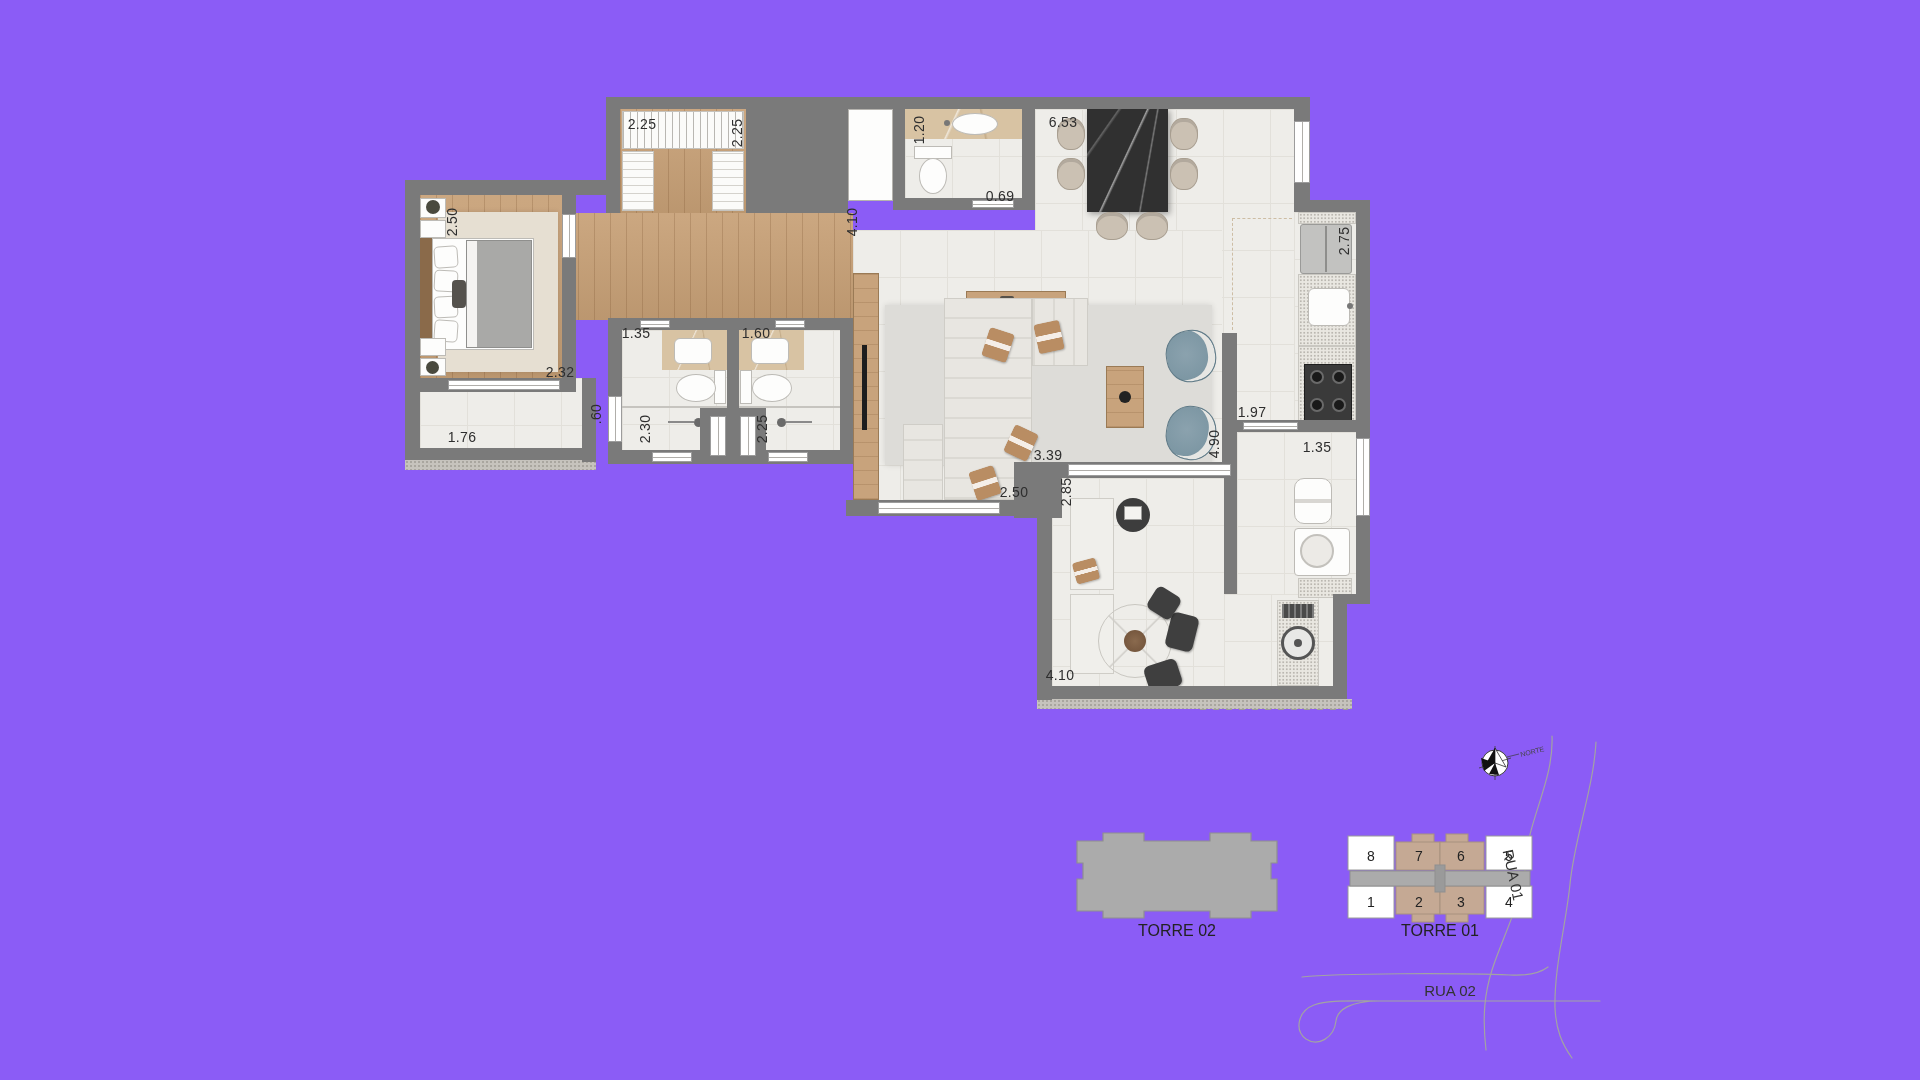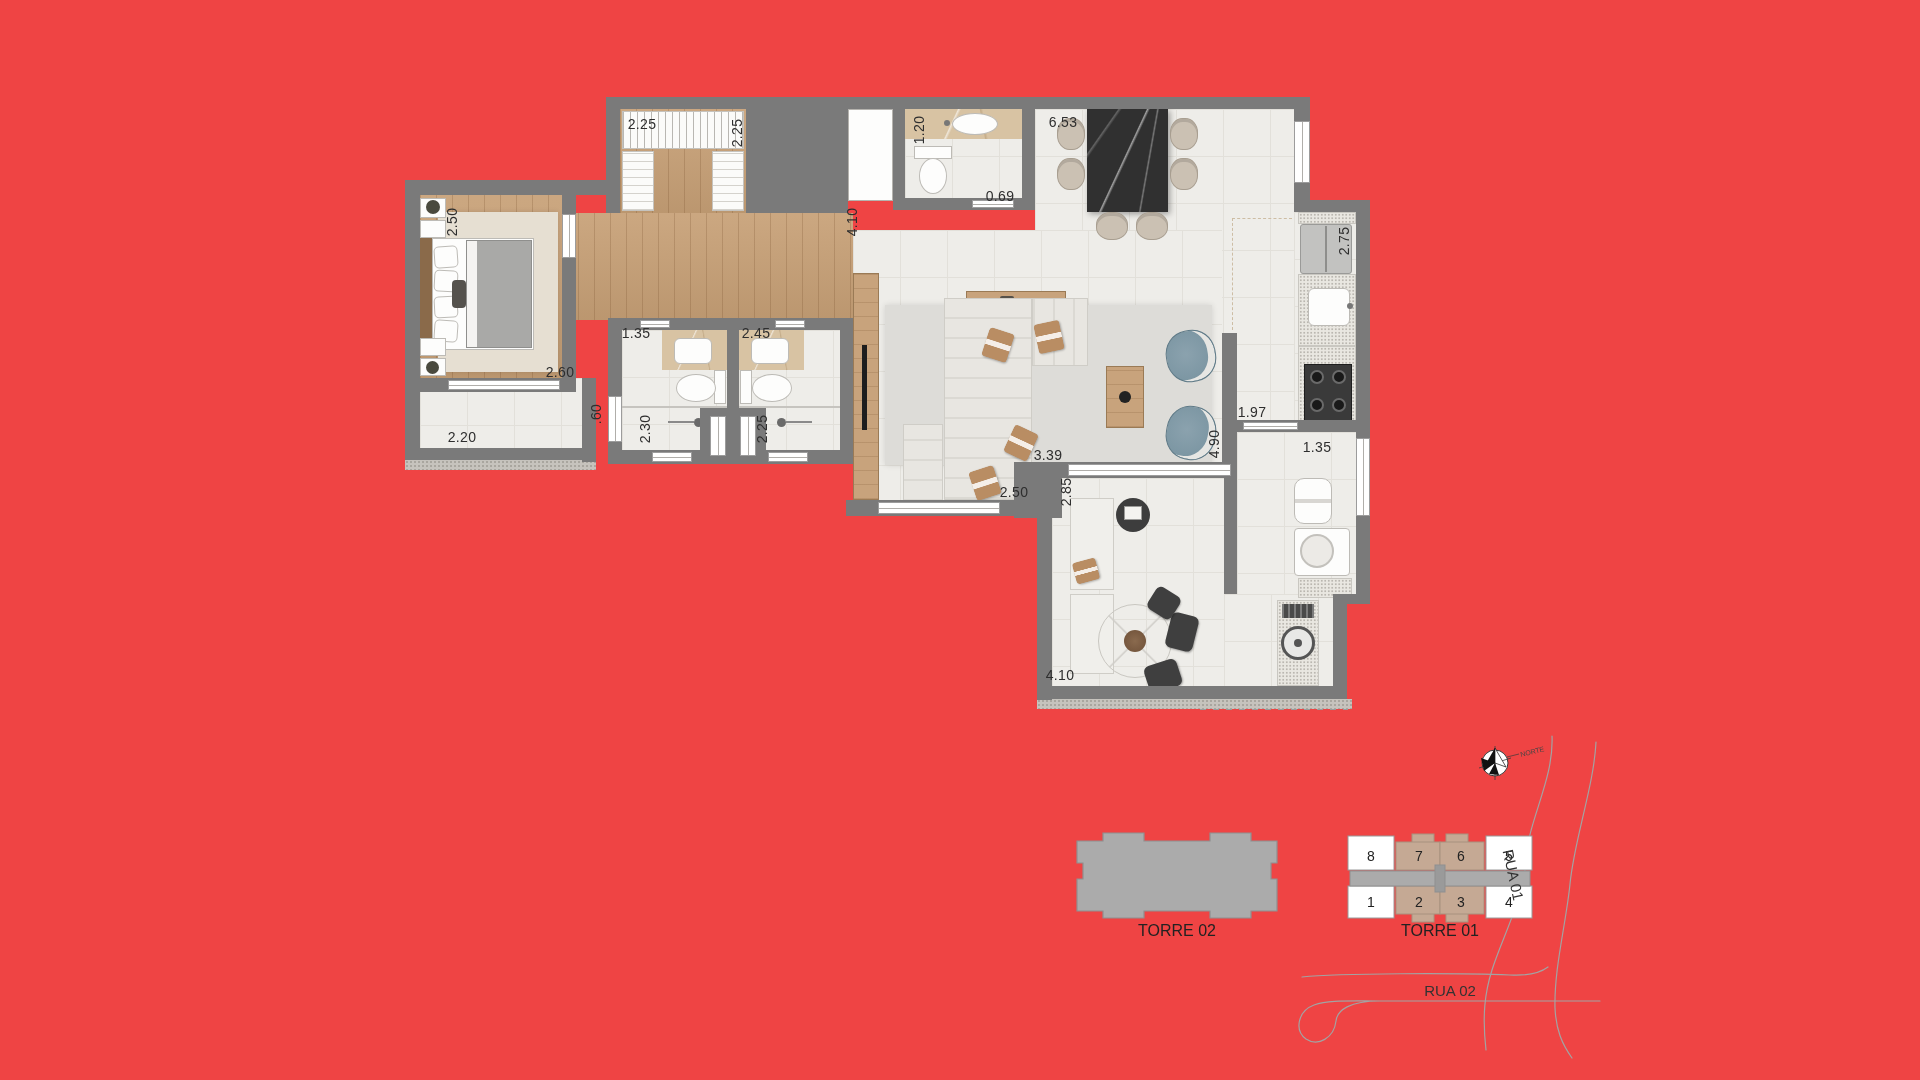--- a/index.html
+++ b/index.html
@@ -1,16 +1,16 @@
 <!DOCTYPE html>
 <html style="--wall: #7a7a7a; --tile: #eeede9; --wood: #c7a076; --rug: #d9d8d4; --marble: #d8c3a3; --dining-table: #303030; --accent-chair: #7e95a1; --unit-tan: #c5a994; --tower-gray: #ababab;"><head>
 <meta charset="utf-8">
 <style>
   html,body{margin:0;padding:0;background:#fff;}
-  #canvas{position:relative;width:1920px;height:1080px;background:#ef4444;overflow:hidden;
+  #canvas{position:relative;width:1920px;height:1080px;background:#8b5cf6;overflow:hidden;
           font-family:"Liberation Sans",sans-serif;}
   #canvas *{position:absolute;box-sizing:border-box;}
   .wall{background:var(--wall,#7a7a7a);}
   .speckle{background-color:#c6c3bd;background-image:radial-gradient(#a9a69f 0.8px,transparent 1px);background-size:4px 4px;}
   .tile{background-color:var(--tile,#eeede9);
         background-image:linear-gradient(#e2e0da 1px,transparent 1px),linear-gradient(90deg,#e2e0da 1px,transparent 1px);
         background-size:47px 47px;}
   .wood{background-color:var(--wood,#c7a076);
         background-image:repeating-linear-gradient(90deg,rgba(110,70,35,.22) 0 1px,transparent 1px 16px),
         linear-gradient(rgba(255,255,255,.08),rgba(0,0,0,.06));}
@@ -222,26 +222,26 @@
   <div class="win v" style="left:740px;top:416px;width:16px;height:40px;"></div>
 
   <span class="dim" style="left:618px;top:114px;">2.25</span>
   <span class="dim v" style="left:713px;top:123px;">2.25</span>
   <span class="dim v" style="left:895px;top:120px;">1.20</span>
   <span class="dim" style="left:976px;top:186px;">0.69</span>
   <span class="dim" style="left:1039px;top:112px;">6.53</span>
   <span class="dim v" style="left:1320px;top:231px;">2.75</span>
   <span class="dim v" style="left:828px;top:212px;">4.10</span>
   <span class="dim v" style="left:428px;top:212px;">2.50</span>
-  <span class="dim" style="left:536px;top:362px;">2.60</span>
-  <span class="dim" style="left:438px;top:427px;">2.20</span>
+  <span class="dim" style="left:536px;top:362px;">2.32</span>
+  <span class="dim" style="left:438px;top:427px;">1.76</span>
   <span class="dim v" style="left:572px;top:404px;">.60</span>
   <span class="dim v" style="left:621px;top:419px;">2.30</span>
   <span class="dim" style="left:612px;top:323px;">1.35</span>
-  <span class="dim" style="left:732px;top:323px;">2.45</span>
+  <span class="dim" style="left:732px;top:323px;">1.60</span>
   <span class="dim v" style="left:738px;top:419px;">2.25</span>
   <span class="dim" style="left:1024px;top:445px;">3.39</span>
   <span class="dim" style="left:990px;top:482px;">2.50</span>
   <span class="dim v" style="left:1190px;top:434px;">4.90</span>
   <span class="dim" style="left:1228px;top:402px;">1.97</span>
   <span class="dim" style="left:1293px;top:437px;">1.35</span>
   <span class="dim v" style="left:1042px;top:482px;">2.85</span>
   <span class="dim" style="left:1036px;top:665px;">4.10</span>
 
   <svg style="left:1040px;top:720px;" width="580" height="340" viewBox="0 0 580 340">

